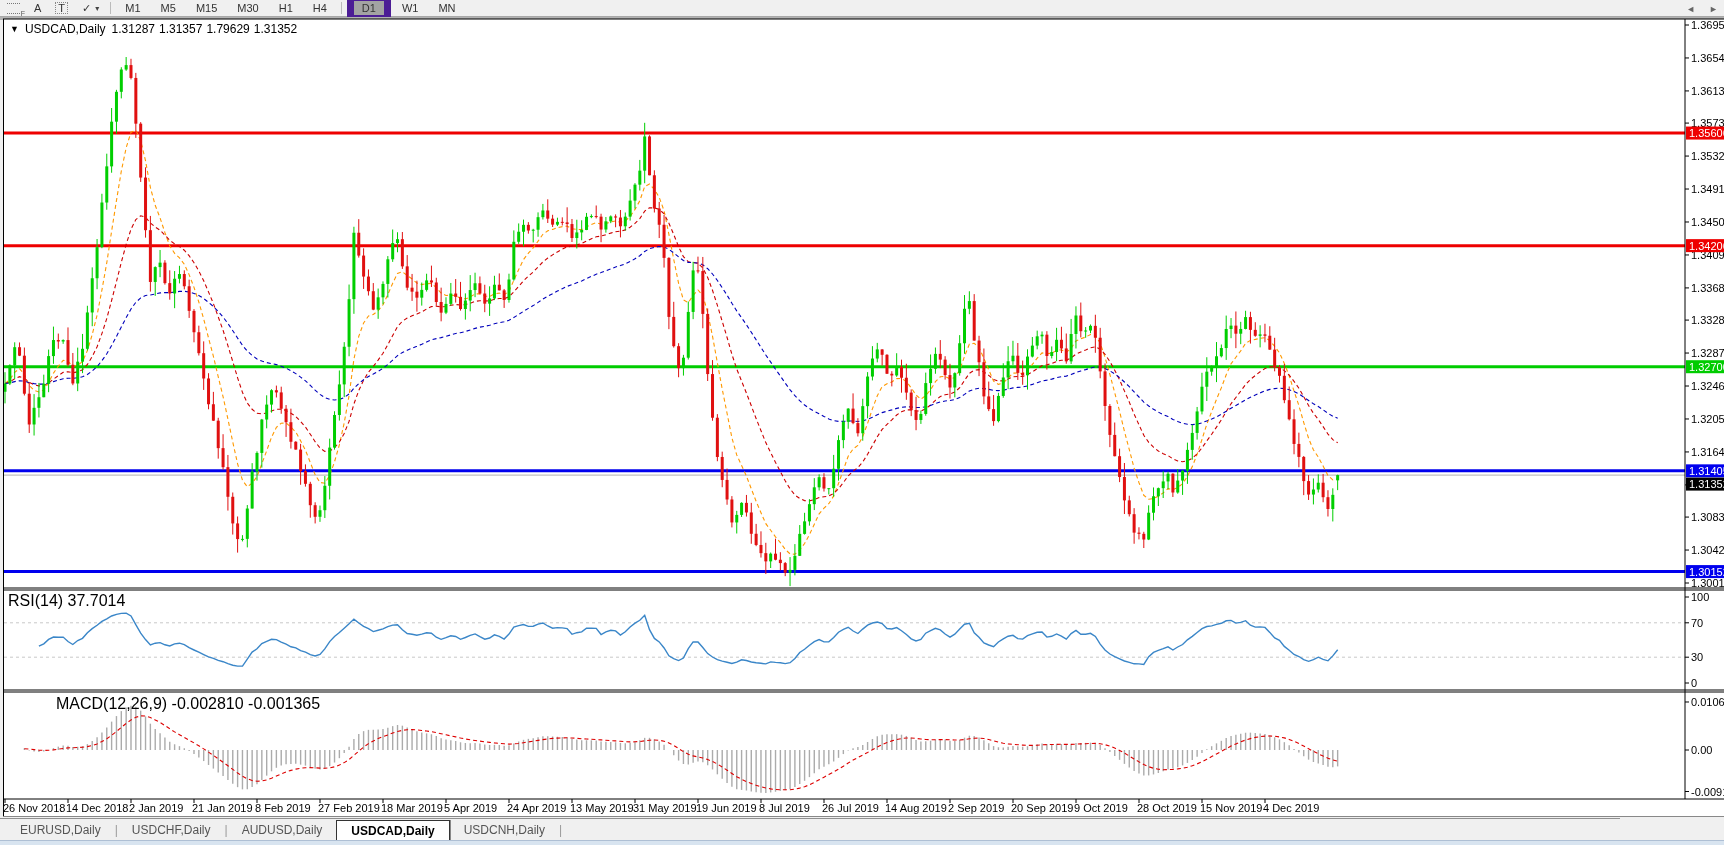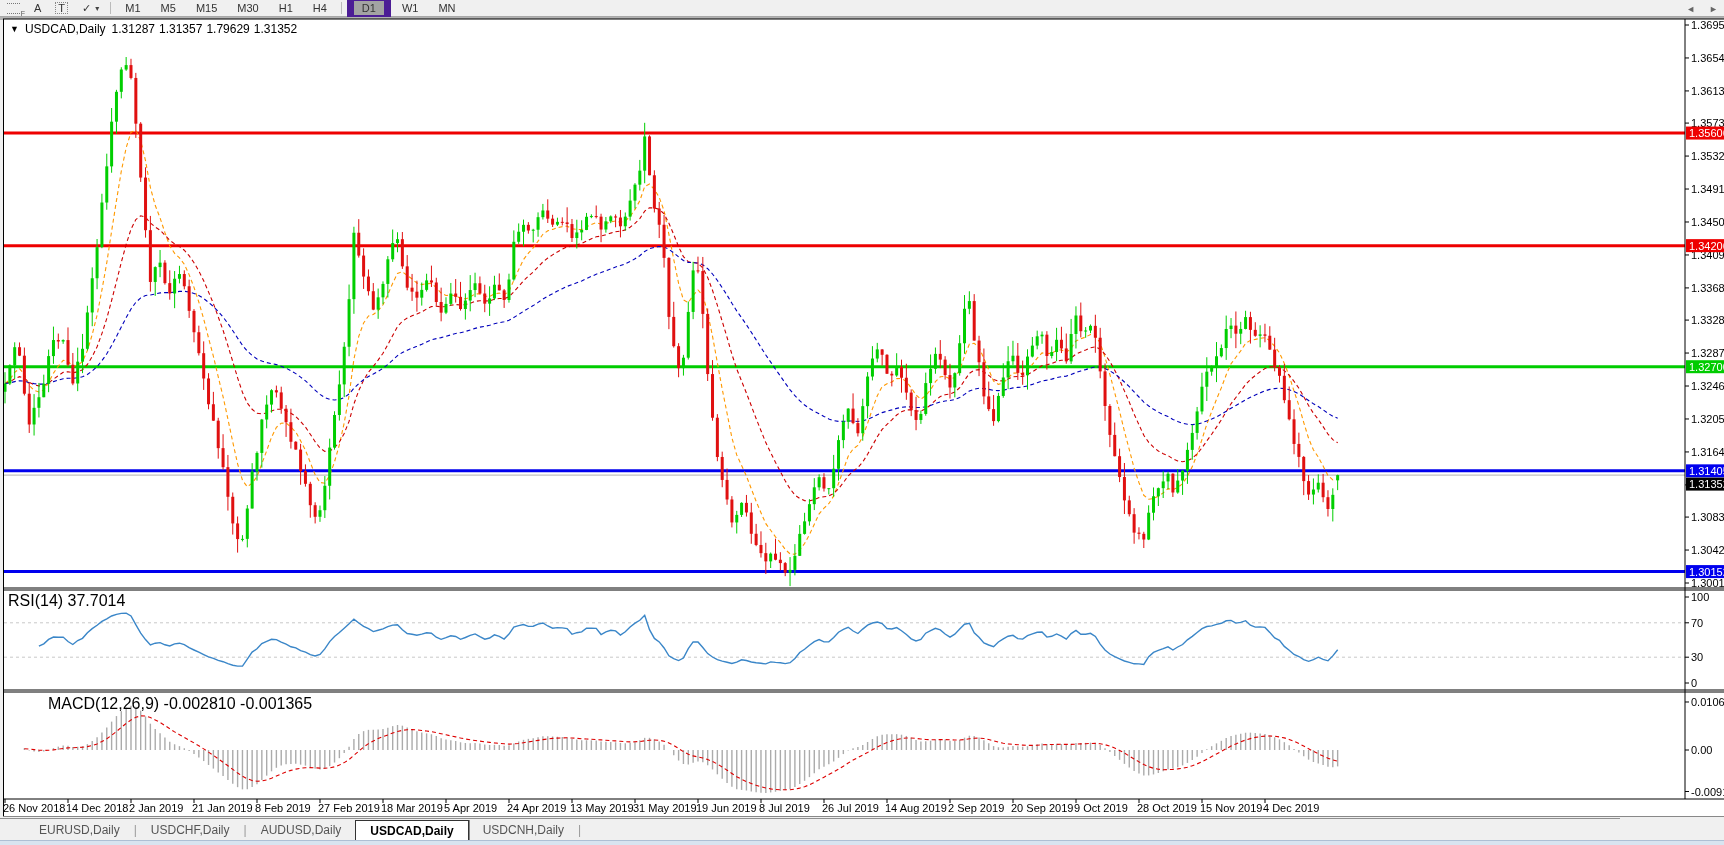--- a/index.html
+++ b/index.html
@@ -25,27 +25,27 @@
   
   .mdi-strip{position:absolute;left:0;top:17px;width:1724px;height:3px;background:#b2b2b2;}
   
   .chart-title{
     position:absolute;left:10px;top:22px;font-size:12px;color:#000;z-index:5;
     display:flex;gap:6px;align-items:center;background:transparent;
   }
   .chart-title .tri{font-size:9px;}
   .panel-label{position:absolute;font-size:16px;color:#000;z-index:5;}
   #rsi-label{left:8px;top:592px;}
-  #macd-label{left:0;top:695px;padding-left:48px;}
+  #macd-label{left:8px;top:695px;padding-left:48px;}
   svg{position:absolute;left:0;top:0;z-index:1;}
   
   .tabbar{
     position:absolute;left:0;top:818px;width:1620px;height:22px;background:#f0f0f0;
     border-top:1px solid #909090;display:flex;align-items:stretch;font-size:12px;color:#555;
-    padding-left:25px;box-sizing:border-box;
+    padding-left:6px;box-sizing:border-box;
   }
   .tab{display:flex;align-items:center;padding:0 14px;cursor:default;white-space:nowrap;}
   .tab.active{
     background:#fff;border:1px solid #333;border-bottom:none;color:#000;font-weight:bold;
     margin-top:1px;box-shadow:1px 0 0 #888;
   }
   .tab-sep{display:flex;align-items:center;color:#999;}
   .tab-scroll{position:absolute;right:6px;top:4px;display:flex;gap:14px;color:#666;font-size:9px;}
   .status-strip{position:absolute;left:0;top:840px;width:1724px;height:5px;background:#d8e4f0;border-top:1px solid #aebfd4;}
 </style>

